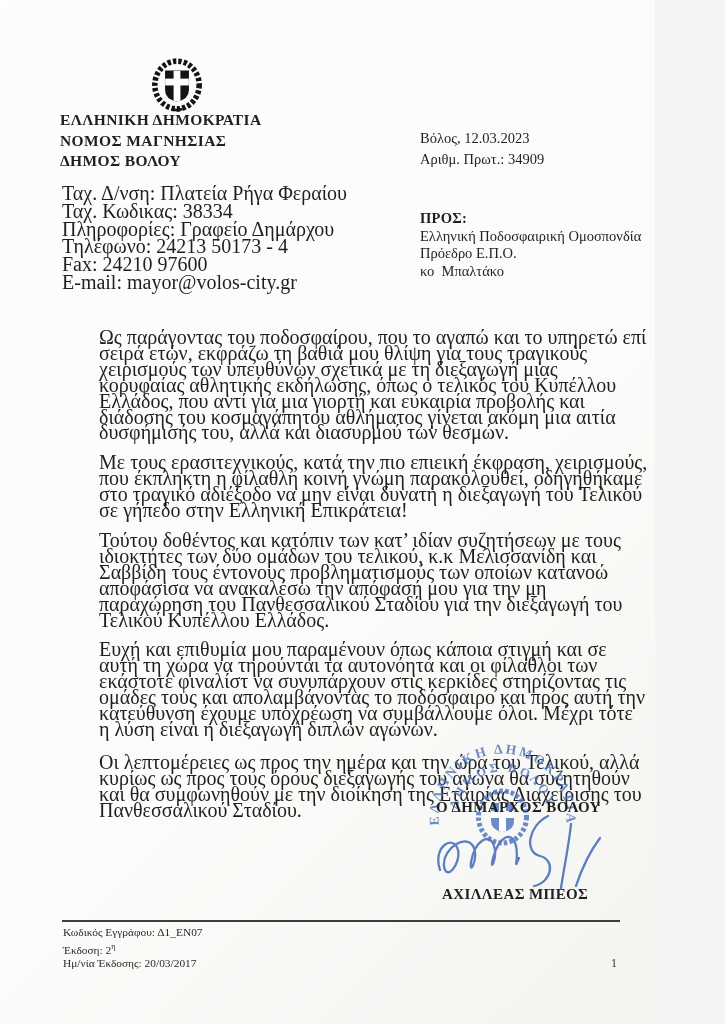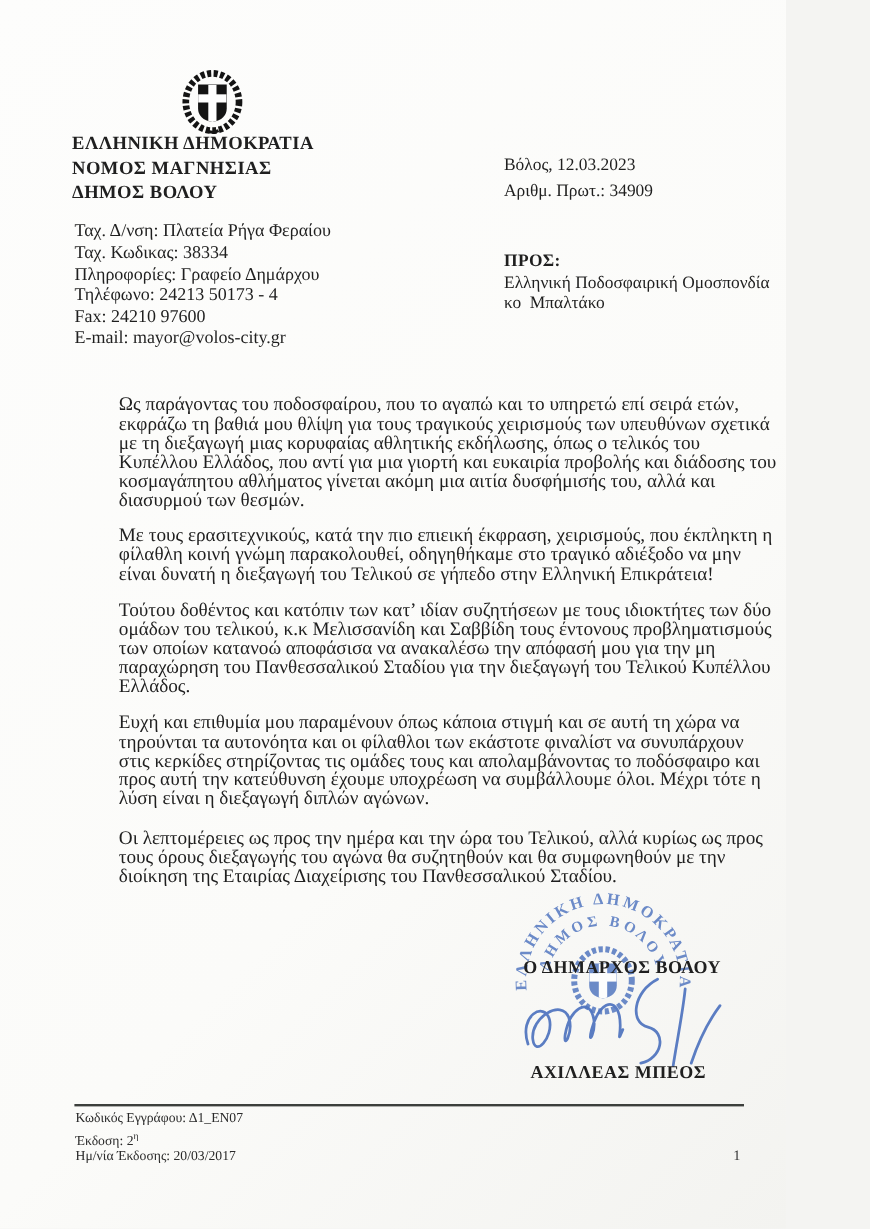--- a/index.html
+++ b/index.html
@@ -14,23 +14,23 @@
     position:relative;width:655px;height:1024px;overflow:hidden;
     background:linear-gradient(135deg,#fdfdfc 0%,#fbfbf9 60%,#f3f3f0 100%);
   }
   
   .emblem{position:absolute;left:146px;top:56px;width:62px;height:58px;}
   .org-block{position:absolute;left:60px;top:110px;font-weight:bold;font-size:15.5px;line-height:20.5px;letter-spacing:.4px;}
   .meta-block{position:absolute;left:420px;top:128px;font-size:14.5px;line-height:21px;}
   .recipient-block{position:absolute;left:420px;top:178px;font-size:14.5px;line-height:17.5px;}
   .recipient-block .to-label{font-weight:bold;letter-spacing:.3px;margin-top:32px;}
   .recipient-block .r-line{white-space:pre-wrap;}
-  .contact-block{position:absolute;left:62px;top:185px;font-size:15px;line-height:17.8px;}
+  .contact-block{position:absolute;left:62px;top:185px;font-size:20px;line-height:17.8px;}
   
-  .body-block{position:absolute;left:99px;top:330px;width:549px;font-size:16px;line-height:15.9px;text-align:left;}
+  .body-block{position:absolute;left:99px;top:330px;width:549px;font-size:20px;line-height:15.9px;text-align:left;}
   .body-block p{margin:0 0 14px 0;}
   .body-block p.halfgap{margin-bottom:17px;}
   .body-block p.nogap{margin:0;}
   
   .stamp{position:absolute;left:420px;top:735px;width:165px;height:165px;opacity:.85;}
   .sig-title{position:absolute;left:436px;top:799px;font-weight:bold;font-size:15px;letter-spacing:.4px;}
   .sig-scribble{position:absolute;left:428px;top:806px;width:180px;height:95px;}
   .sig-name{position:absolute;left:442px;top:886px;font-weight:bold;font-size:15px;letter-spacing:.4px;}
   
   .footer-rule{position:absolute;left:62px;top:920px;width:558px;height:2px;background:#3c3f3c;}
@@ -67,20 +67,21 @@
   </div>
 
   <div class="meta-block">
     <div>Βόλος, 12.03.2023</div>
     <div>Αριθμ. Πρωτ.: 34909</div>
   </div>
 
   <div class="recipient-block">
     <div class="to-label">ΠΡΟΣ:</div>
     <div class="r-line">Ελληνική Ποδοσφαιρική Ομοσπονδία</div>
+    <div class="r-line">Πρόεδρο Ε.Π.Ο.</div>
     <div class="r-line">κο  Μπαλτάκο</div>
   </div>
 
   <div class="contact-block">
     <div>Ταχ. Δ/νση: Πλατεία Ρήγα Φεραίου</div>
     <div>Ταχ. Κωδικας: 38334</div>
     <div>Πληροφορίες: Γραφείο Δημάρχου</div>
     <div>Τηλέφωνο: 24213 50173 - 4</div>
     <div>Fax: 24210 97600</div>
     <div>E-mail: mayor@volos-city.gr</div>

